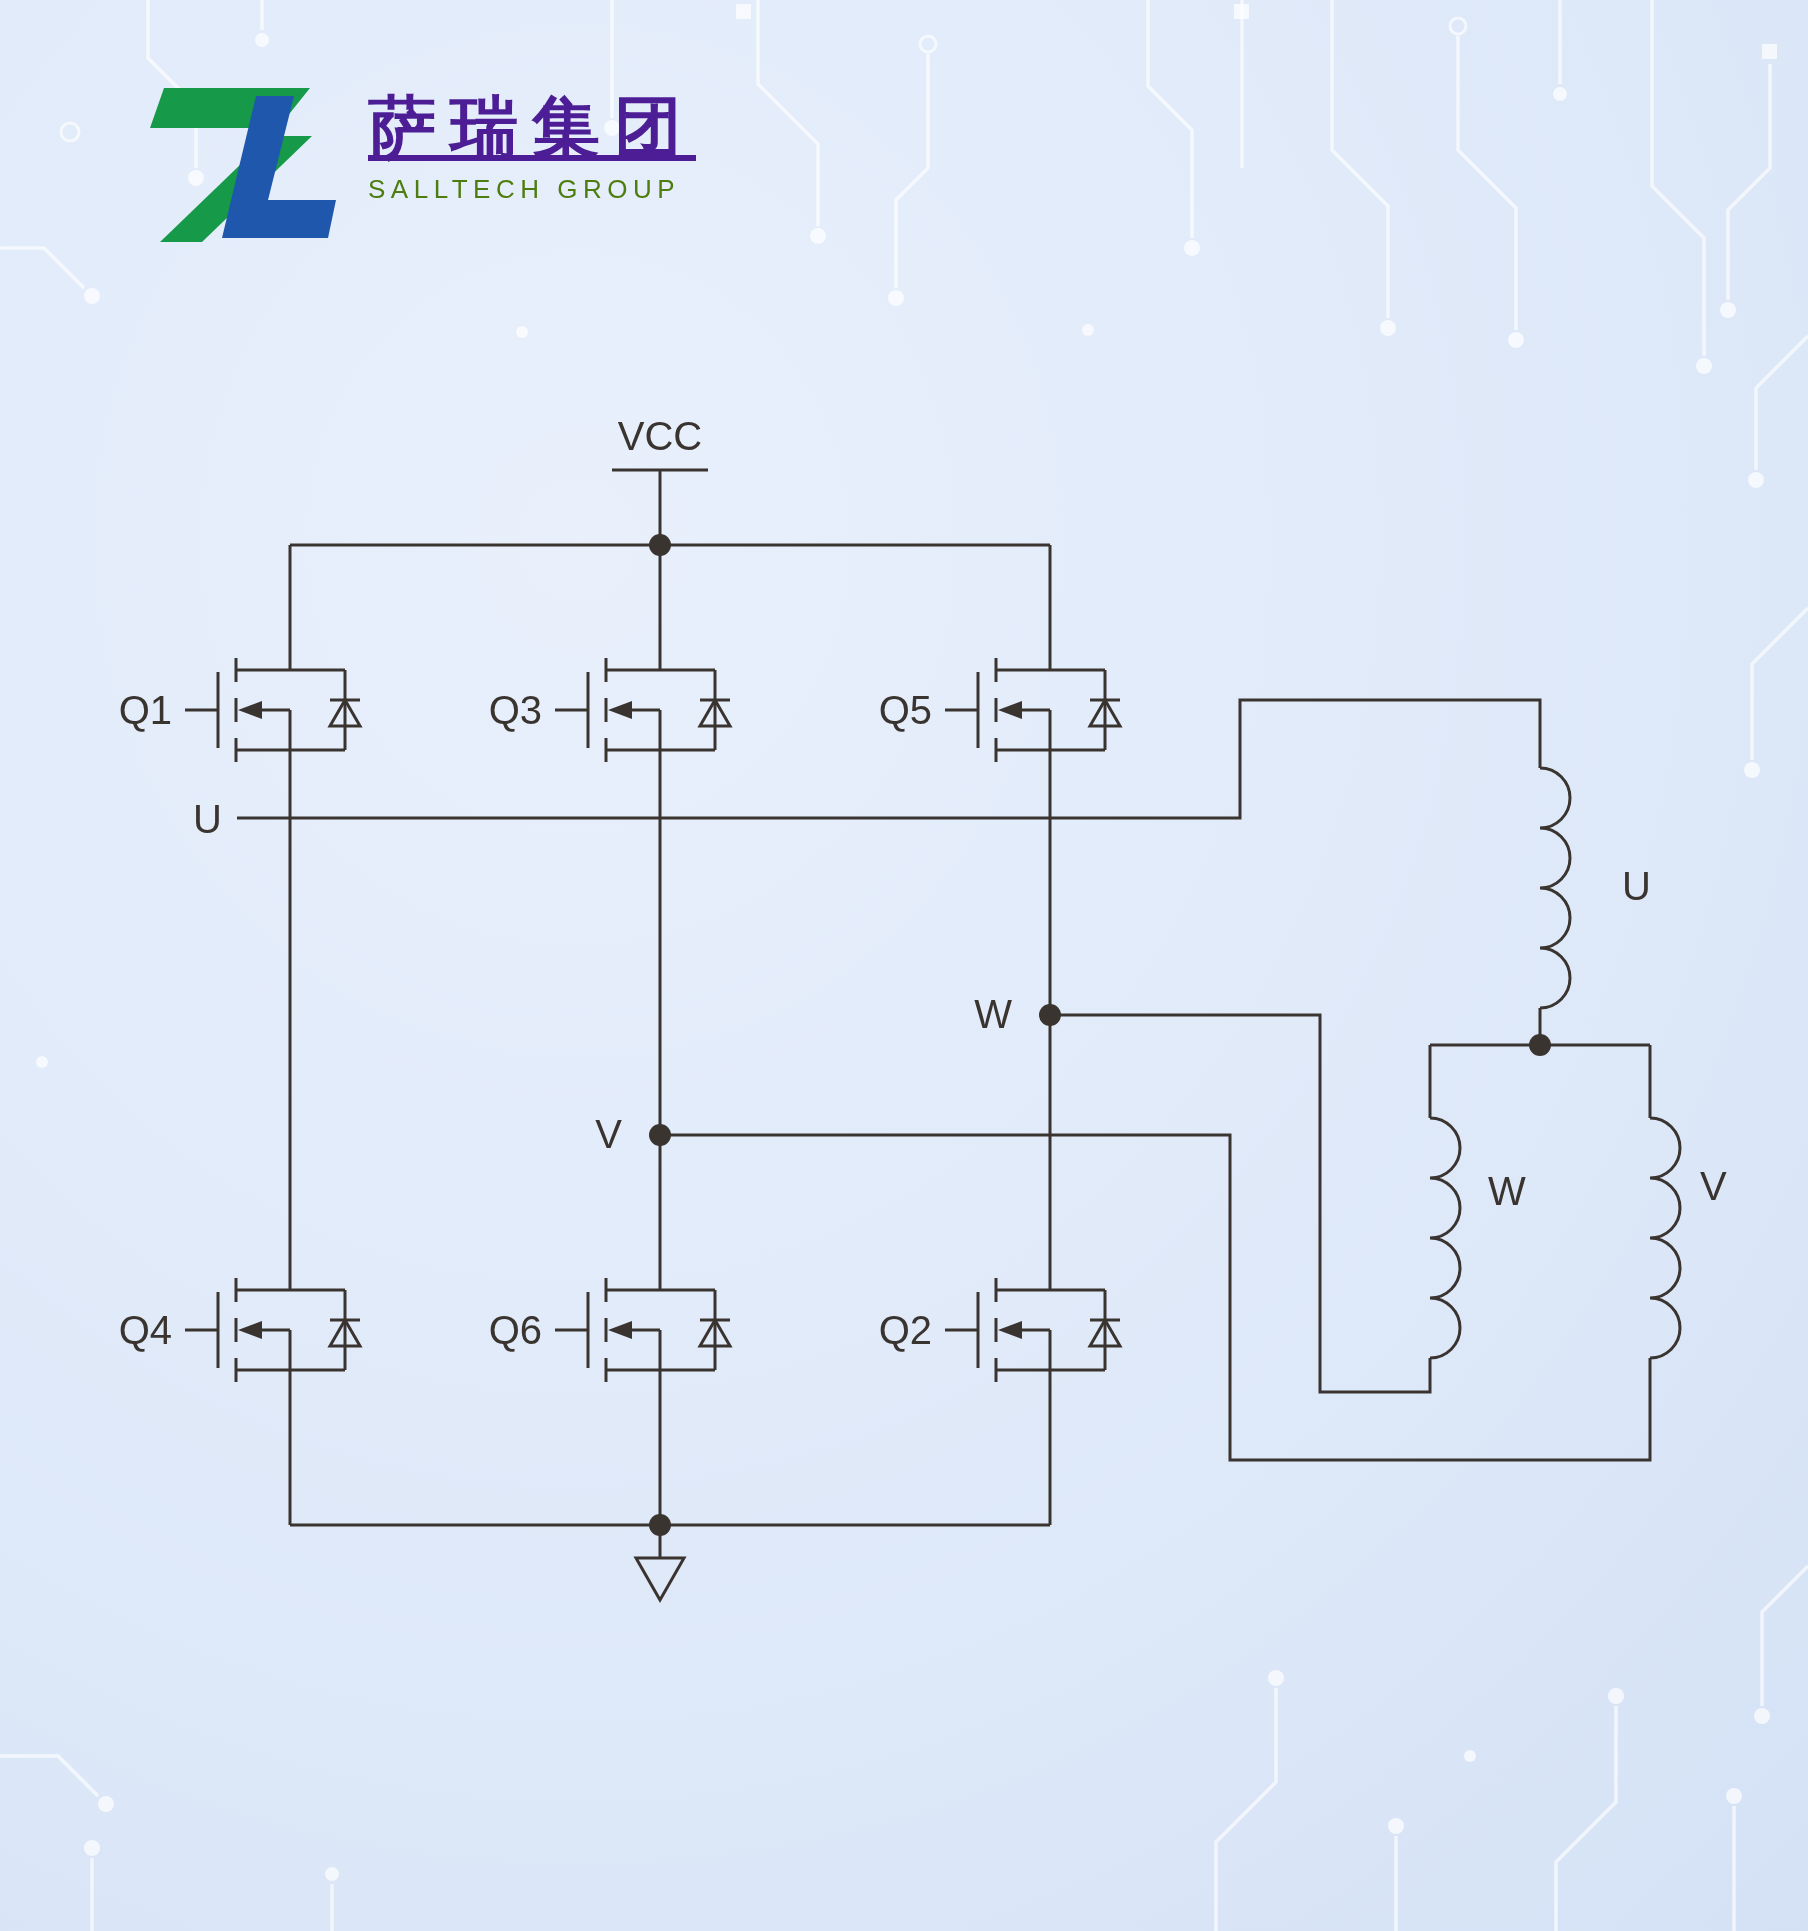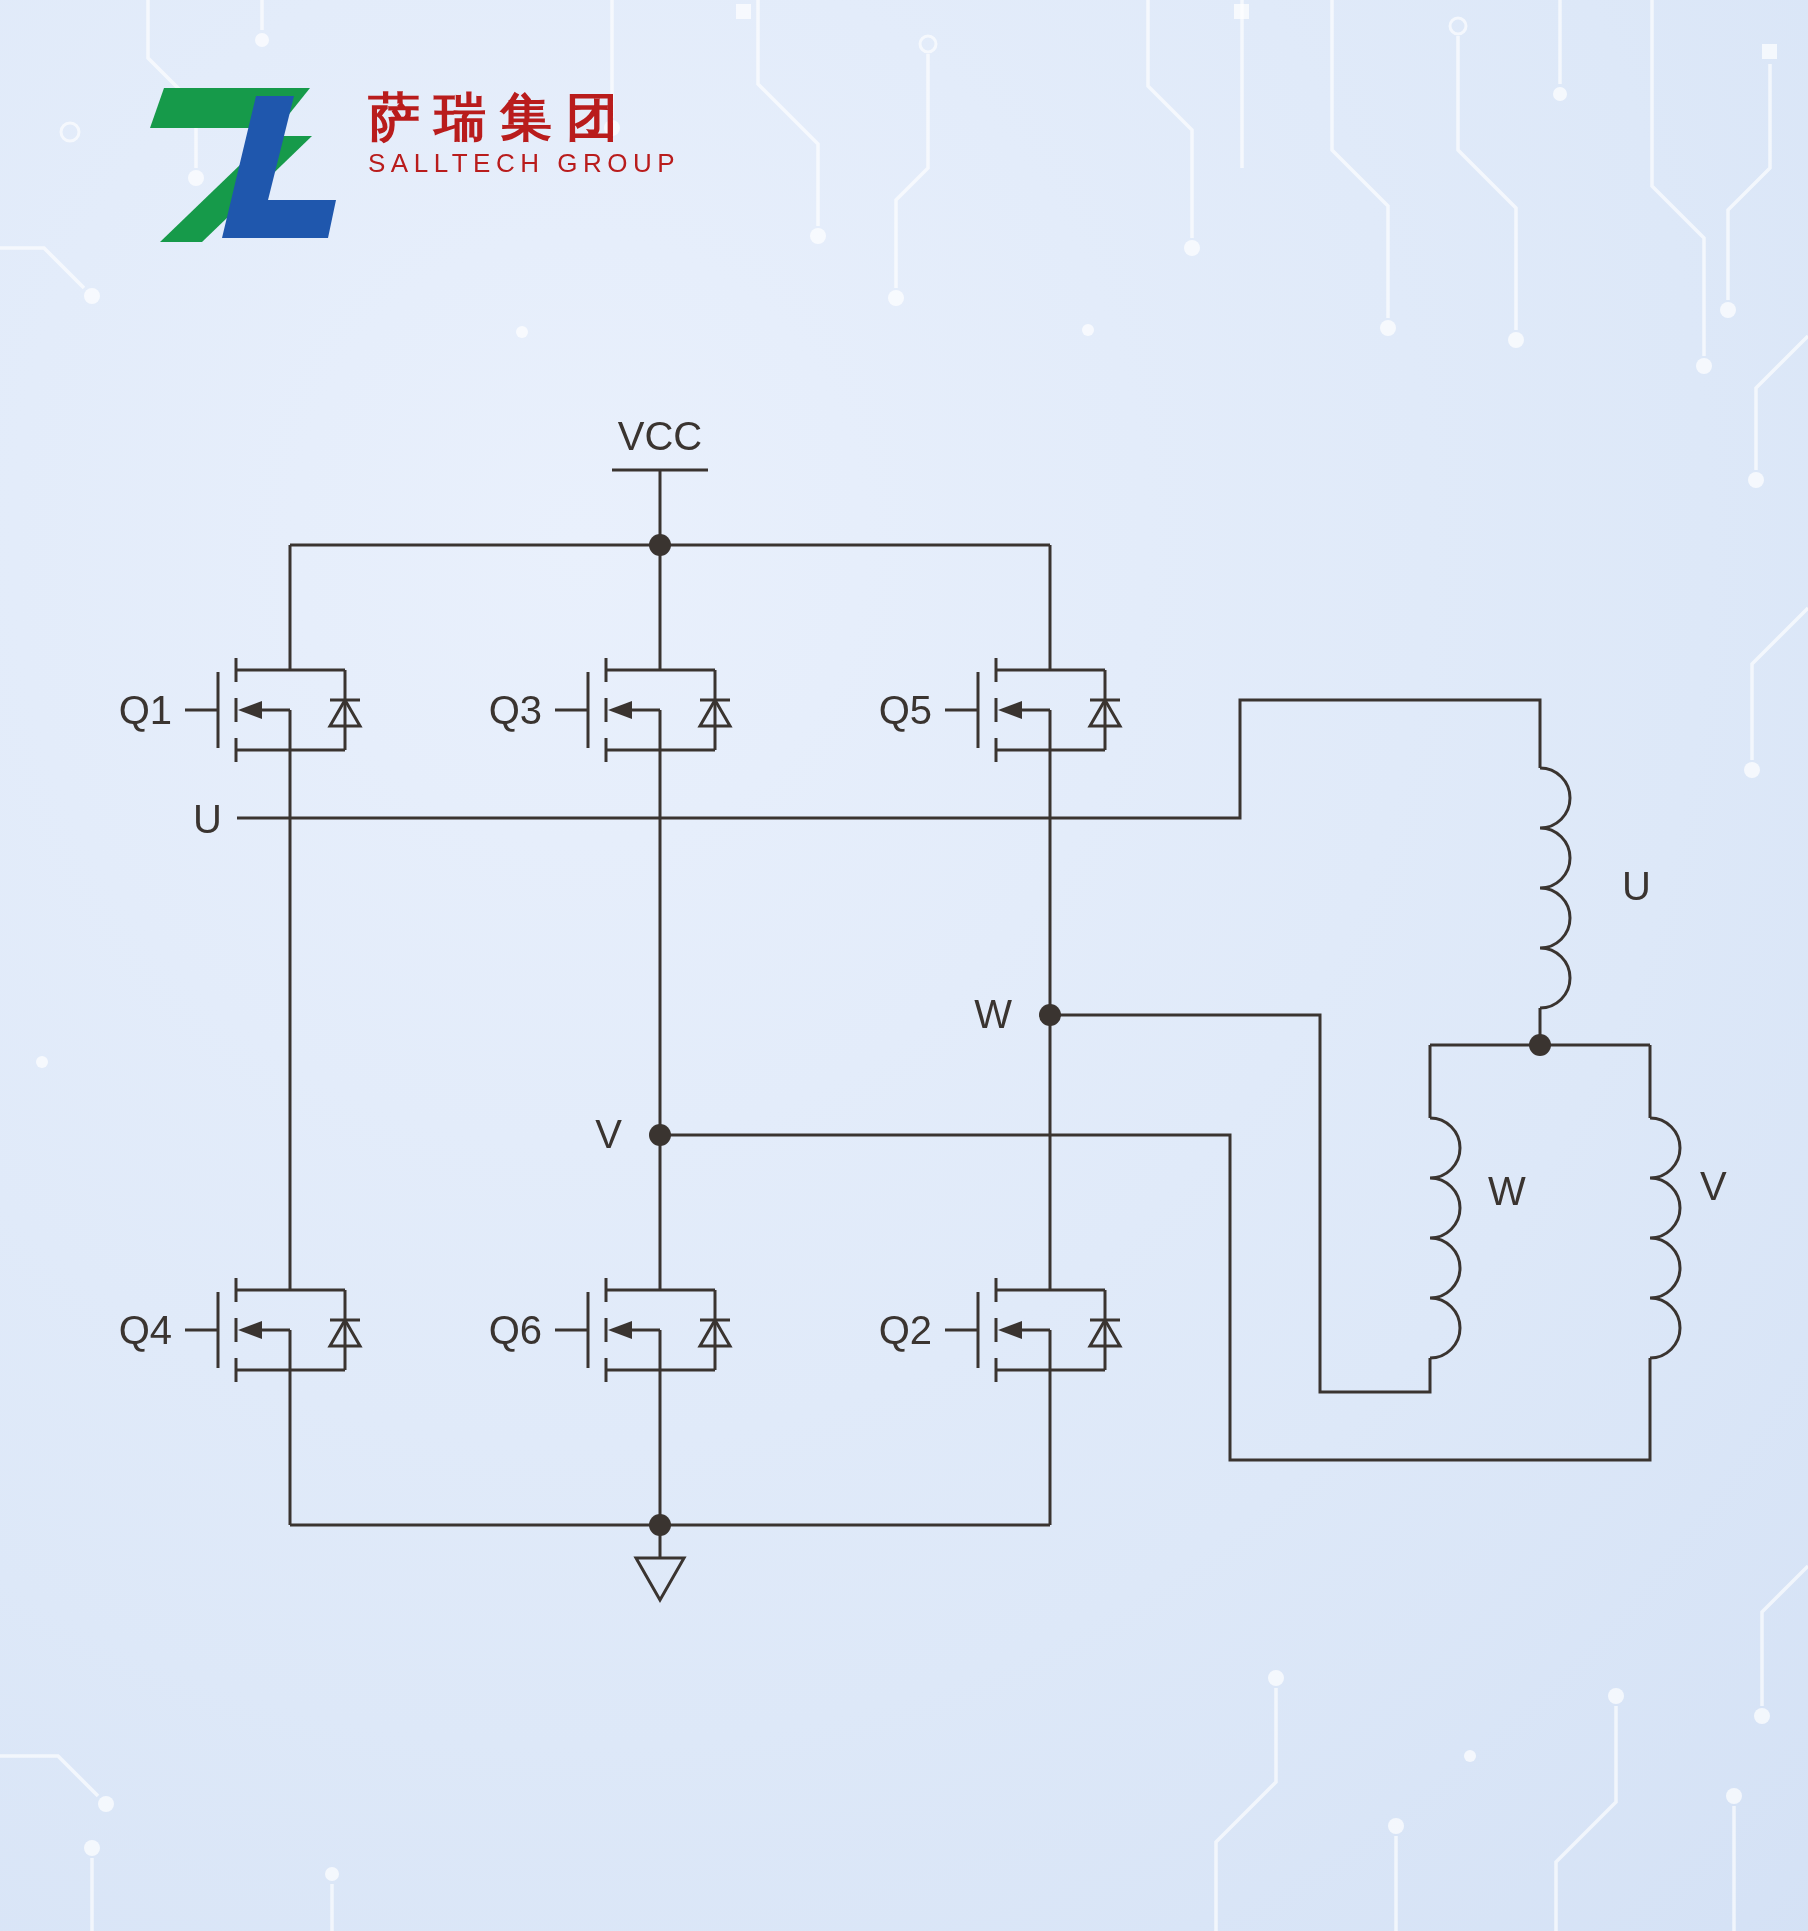--- a/index.html
+++ b/index.html
@@ -5,22 +5,22 @@
   html,body{margin:0;padding:0;}
   body{
     width:1808px;height:1931px;position:relative;overflow:hidden;
     font-family:"Liberation Sans",sans-serif;
     background:radial-gradient(130% 130% at 32% 28%, #e9f0fc 0%, #dde8f8 48%, #cddcf3 100%);
   }
   .scene{position:absolute;left:0;top:0;width:1808px;height:1931px;}
   .logo{position:absolute;left:138px;top:84px;display:flex;align-items:flex-start;}
   .logo-icon{width:200px;height:165px;flex:0 0 auto;}
   .logo-text{margin-left:30px;padding-top:4px;}
-  .logo-cn{font-size:52px;font-weight:600;color:#b91c1c;letter-spacing:14px;line-height:1.15;white-space:nowrap;}
-  .logo-en{font-size:26px;font-weight:500;color:#b91c1c;letter-spacing:5.5px;margin-top:0;white-space:nowrap;}
+  .logo-cn{font-size:68px;font-weight:600;color:#4c1d95;letter-spacing:14px;line-height:1.15;white-space:nowrap;text-decoration:underline;}
+  .logo-en{font-size:26px;font-weight:500;color:#4d7c0f;letter-spacing:5.5px;margin-top:8px;white-space:nowrap;}
   .trace{stroke:#ffffff;stroke-width:3.5;fill:none;opacity:0.65;}
   .via{fill:#ffffff;opacity:0.7;}
   .via-hollow{fill:none;stroke:#ffffff;stroke-width:3;opacity:0.65;}
   .pad{fill:#ffffff;opacity:0.7;}
   .wire{stroke:#3a3430;stroke-width:3;fill:none;}
   .dot{fill:#3a3430;}
   .sch-label{font-family:"Liberation Sans",sans-serif;font-size:40px;fill:#3a3430;}
   .anchor-end{text-anchor:end;}
   .anchor-mid{text-anchor:middle;}
 </style>

